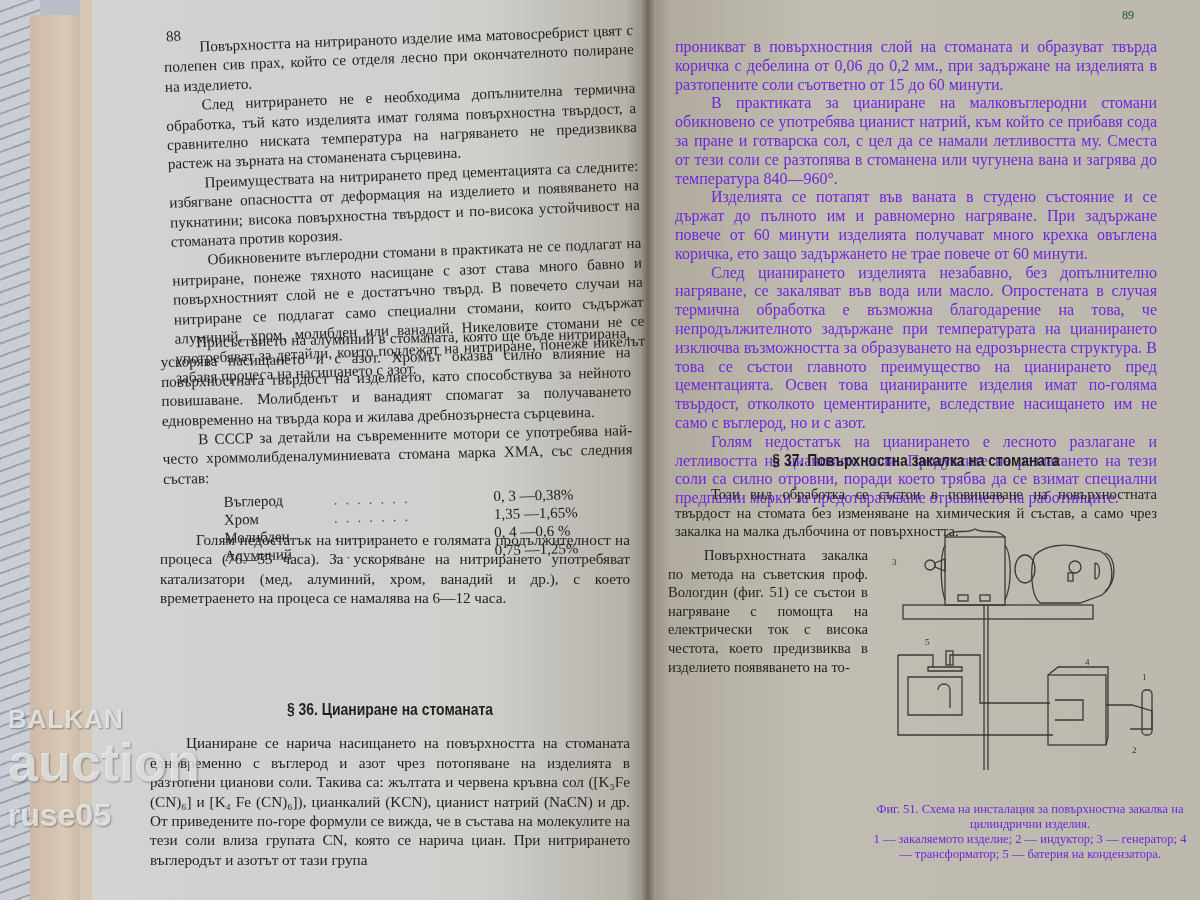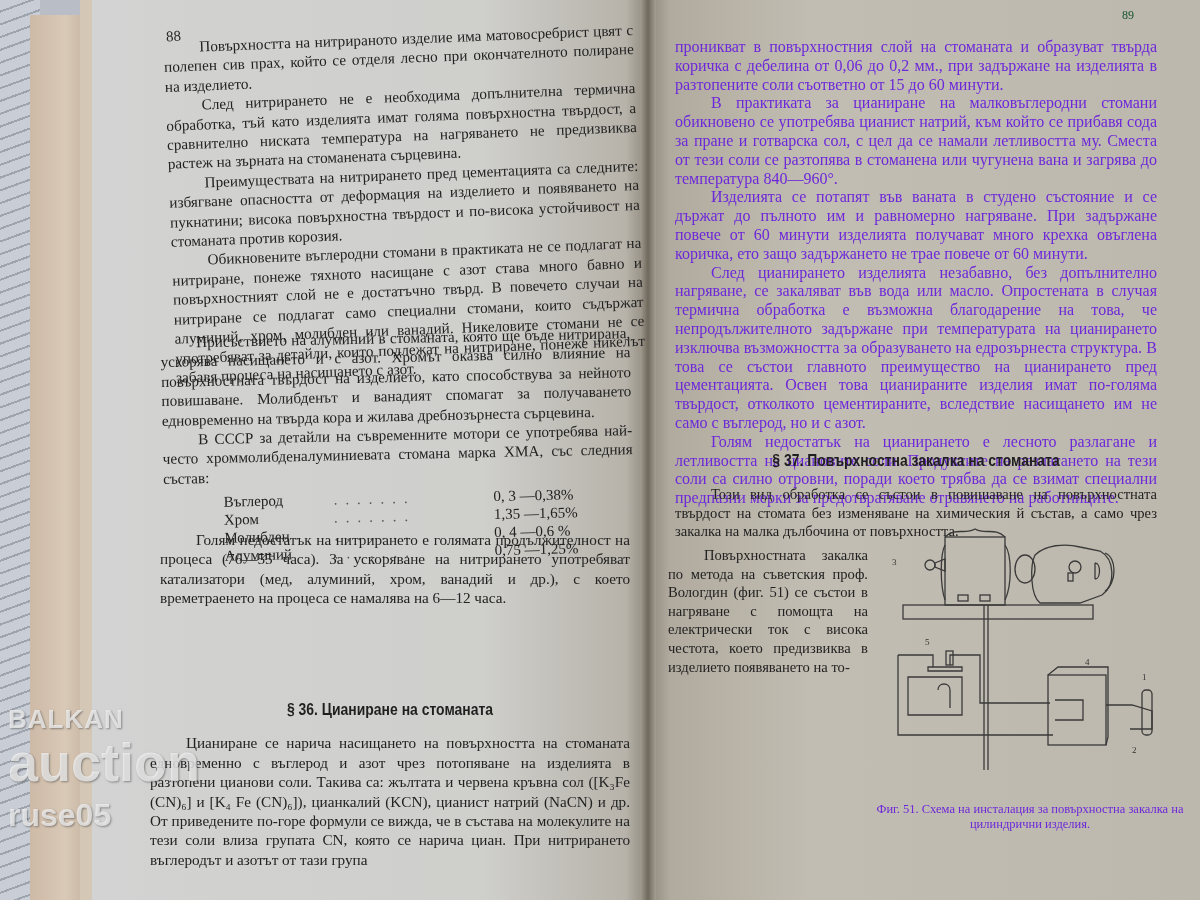--- a/index.html
+++ b/index.html
@@ -132,19 +132,20 @@
     <text x="12" y="40">3</text>
     <text x="45" y="120">5</text>
     <text x="205" y="140">4</text>
     <text x="262" y="155">1</text>
     <text x="252" y="228">2</text>
   </g>
 </svg>
 
 <div class="caption">
   <div>Фиг. 51. Схема на инсталация за повърхностна закалка на цилиндрични изделия.</div>
+  <div>1 — закаляемото изделие; 2 — индуктор; 3 — генератор; 4 — трансформатор; 5 — батерия на кондензатора.</div>
 </div>
 
 <div class="watermark">
   <div class="wm1">BALKAN</div>
   <div class="wm2">auction</div>
   <div class="wm3">ruse05</div>
 </div>
 
 </body></html>

